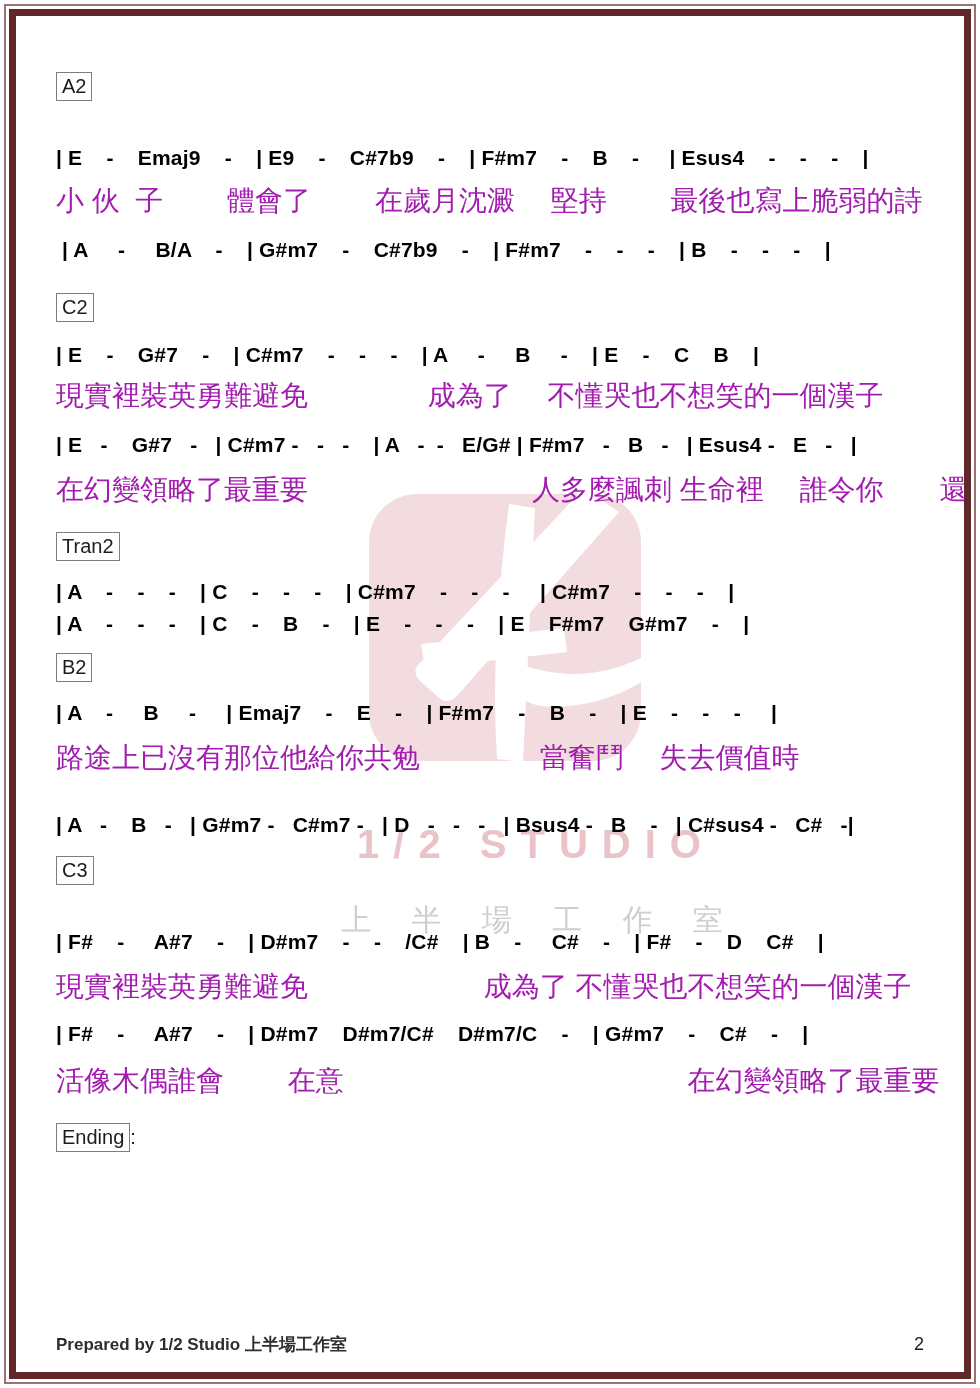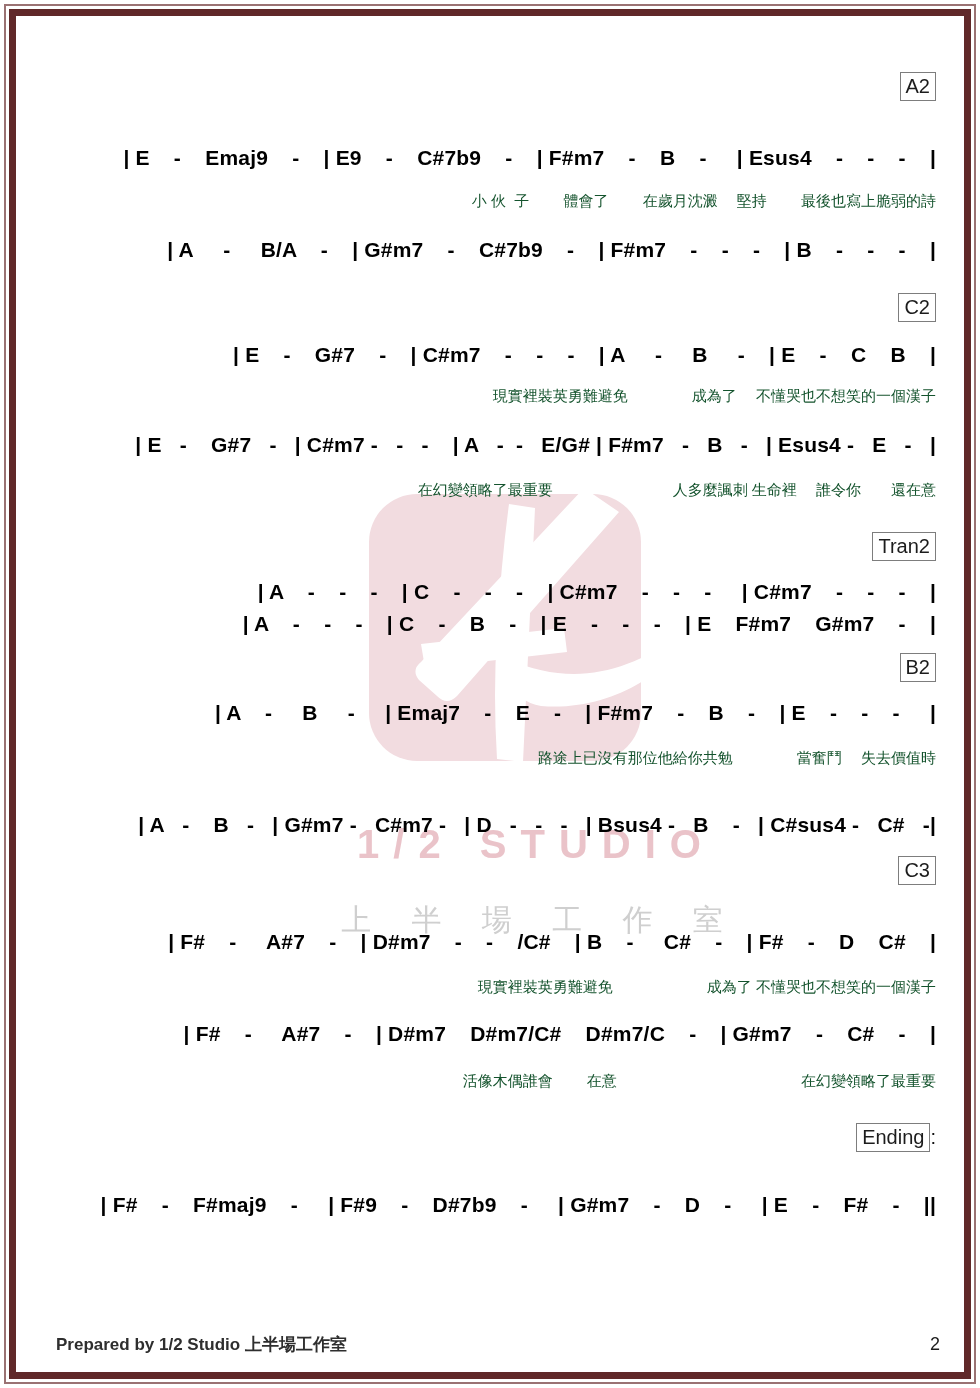--- a/index.html
+++ b/index.html
@@ -27,45 +27,44 @@
   .frame-inner{
     position:absolute; inset:3px;
     border:7px solid var(--frame);
     background:#ffffff;
     overflow:hidden;
   }
   .sheet{
     position:relative;
     z-index:1;
     padding:28px 28px 0 40px;
-    text-align:right;
   }
   .section-label-box{
     display:inline-block;
     border:1.5px solid var(--label-border);
     padding:1px 5px 2px 5px;
     font-size:20px;
     line-height:24px;
     color:#1c1c1c;
     background:transparent;
   }
   .section-colon{font-size:20px;}
   .chord-line{
     font-weight:700;
     font-size:21px;
     line-height:26px;
     letter-spacing:0.2px;
     white-space:pre;
     color:#000;
   }
   .lyric-line{
-    font-size:15px;
+    font-size:28px;
     line-height:28px;
     white-space:pre;
-    color:#14532d;
+    color:#a21caf;
   }
   .mt6{margin-top:6px}.mt14{margin-top:14px}.mt16{margin-top:16px}
   .mt18{margin-top:18px}.mt20{margin-top:20px}.mt22{margin-top:22px}
   .mt24{margin-top:40px}.mt26{margin-top:44px}.mt28{margin-top:28px}
   .mt30{margin-top:30px}
   
   .watermark{
     position:absolute; inset:0;
     z-index:0;
     pointer-events:none;
@@ -95,21 +94,21 @@
     left:304px; top:884px;
     width:440px;
     text-align:center;
     font-size:30px;
     letter-spacing:16px;
     color:var(--watermark-gray);
     white-space:nowrap;
   }
   .footer{
     position:absolute;
-    left:40px; right:24px; bottom:16px;
+    left:40px; right:40px; bottom:16px;
     display:flex;
     justify-content:space-between;
     align-items:baseline;
     font-size:17px;
     color:#2e2e2e;
     z-index:1;
   }
   .footer .credit{font-weight:600;}
   .footer .pageno{font-size:18px;color:#1c1c1c;}
 </style>
@@ -177,21 +176,20 @@
         <div class="chord-line mt26">| F#    -     A#7    -    | D#m7    -    -    /C#    | B    -     C#    -    | F#    -    D    C#    |</div>
         <div class="lyric-line mt18">現實裡裝英勇難避免　　　　　　 成為了 不懂哭也不想笑的一個漢子</div>
         <div class="chord-line mt20">| F#    -     A#7    -    | D#m7    D#m7/C#    D#m7/C    -    | G#m7    -    C#    -    |</div>
         <div class="lyric-line mt20">活像木偶誰會　　 在意　　　　　　　　　　　　 在幻變領略了最重要</div>
       </div>
 
       <div>
         <div class="mt28">
           <span class="section-label-box"><span>Ending</span></span><span class="section-colon">:</span>
         </div>
-        <div class="chord-line mt24">| F#    -    F#maj9    -     | F#9    -    D#7b9    -     | G#m7    -    D    -     | E    -    F#    -    ||</div>
       </div>
 
     </div>
 
     <div class="footer">
       <span class="credit">Prepared by 1/2 Studio  上半場工作室</span>
       <span class="pageno">2</span>
     </div>
 
   </div>

